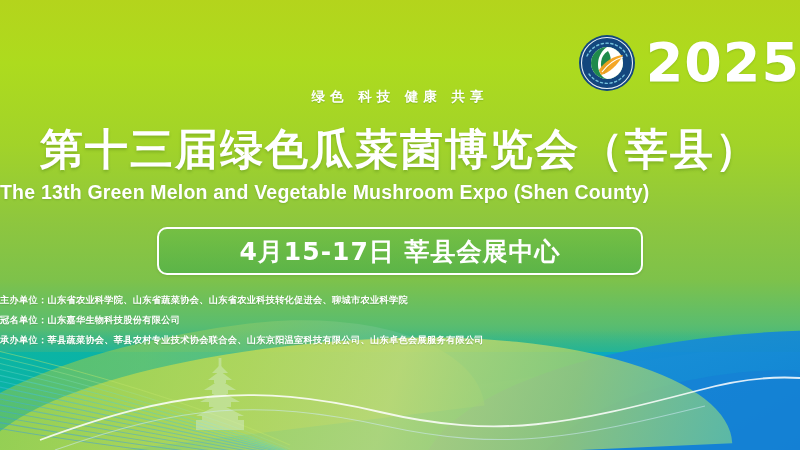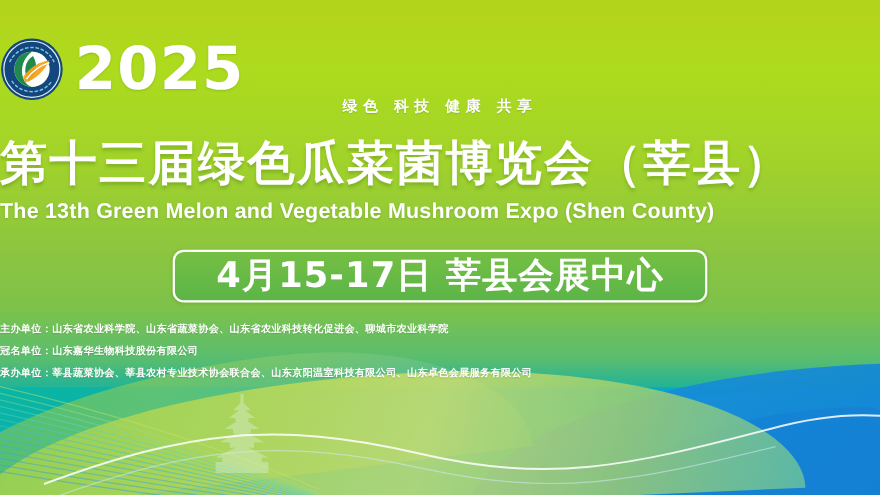--- a/index.html
+++ b/index.html
@@ -78,42 +78,42 @@
 
   
   .fan{ position:absolute; left:-10px; top:345px; width:460px; height:110px; pointer-events:none; opacity:.85; }
 
   
   .pagoda{ position:absolute; left:188px; top:358px; width:64px; height:72px; opacity:.33; }
 
   
   .logo-row{
     position:absolute; left:0; right:0; top:34px;
-    display:flex; align-items:center; justify-content:flex-start; gap:10px;
+    display:flex; align-items:center; justify-content:flex-end; gap:10px;
   }
   .emblem{ width:58px; height:58px; flex:0 0 auto; }
   .year{
     font-size:54px; line-height:54px; font-weight:bold;
     color:#ffffff; letter-spacing:1px;
     font-family:"DejaVu Sans","Liberation Sans",sans-serif;
     text-shadow:0 1px 2px rgba(60,110,20,.25);
   }
   .tagline{
     position:absolute; left:0; right:0; top:88px;
     text-align:center;
     font-size:13.5px; letter-spacing:5px; font-weight:bold;
     color:#ffffff;
     font-family:"DejaVu Sans","Liberation Sans",sans-serif;
     text-shadow:0 1px 1px rgba(70,120,25,.3);
   }
 
   
   .title-cn{
     position:absolute; left:0; right:0; top:124px;
-    text-align:left;
+    text-align:center;
     font-size:43px; line-height:50px; font-weight:bold;
     color:#ffffff; letter-spacing:2px;
     font-family:"DejaVu Sans","Liberation Sans",sans-serif;
     text-shadow:0 2px 3px rgba(60,110,20,.30);
   }
   .title-en{
     position:absolute; left:0; right:0; top:180px;
     text-align:left;
     font-size:19.5px; line-height:24px; font-weight:bold;
     color:#ffffff; letter-spacing:.2px;
@@ -124,21 +124,21 @@
   
   .date-pill{
     position:absolute; left:50%; transform:translateX(-50%); top:227px;
     width:486px; height:48px;
     border:2px solid #ffffff; border-radius:10px;
     background:linear-gradient(180deg,rgba(98,186,70,.55),rgba(70,172,72,.62));
     display:flex; align-items:center; justify-content:center;
     box-shadow:0 1px 3px rgba(50,100,20,.18);
   }
   .date-text{
-    font-size:32px; font-weight:bold; color:#ffffff; letter-spacing:1px;
+    font-size:25px; font-weight:bold; color:#ffffff; letter-spacing:1px;
     font-family:"DejaVu Sans","Liberation Sans",sans-serif;
     white-space:nowrap;
   }
 
   
   .orgs{
     position:absolute; left:0; right:0; top:290px;
     text-align:left;
   }
   .org-line{

